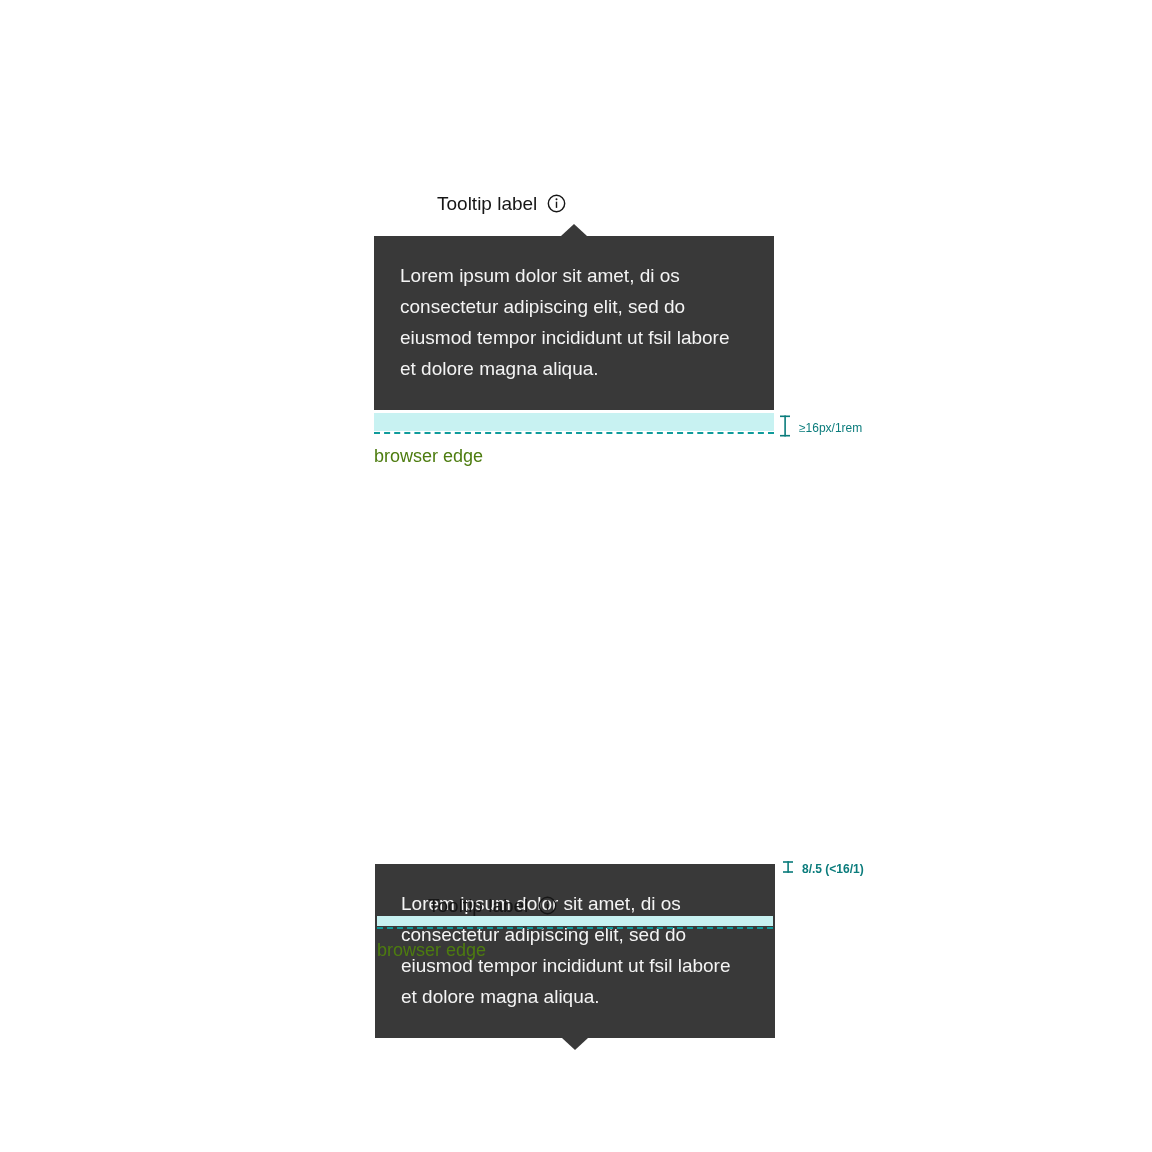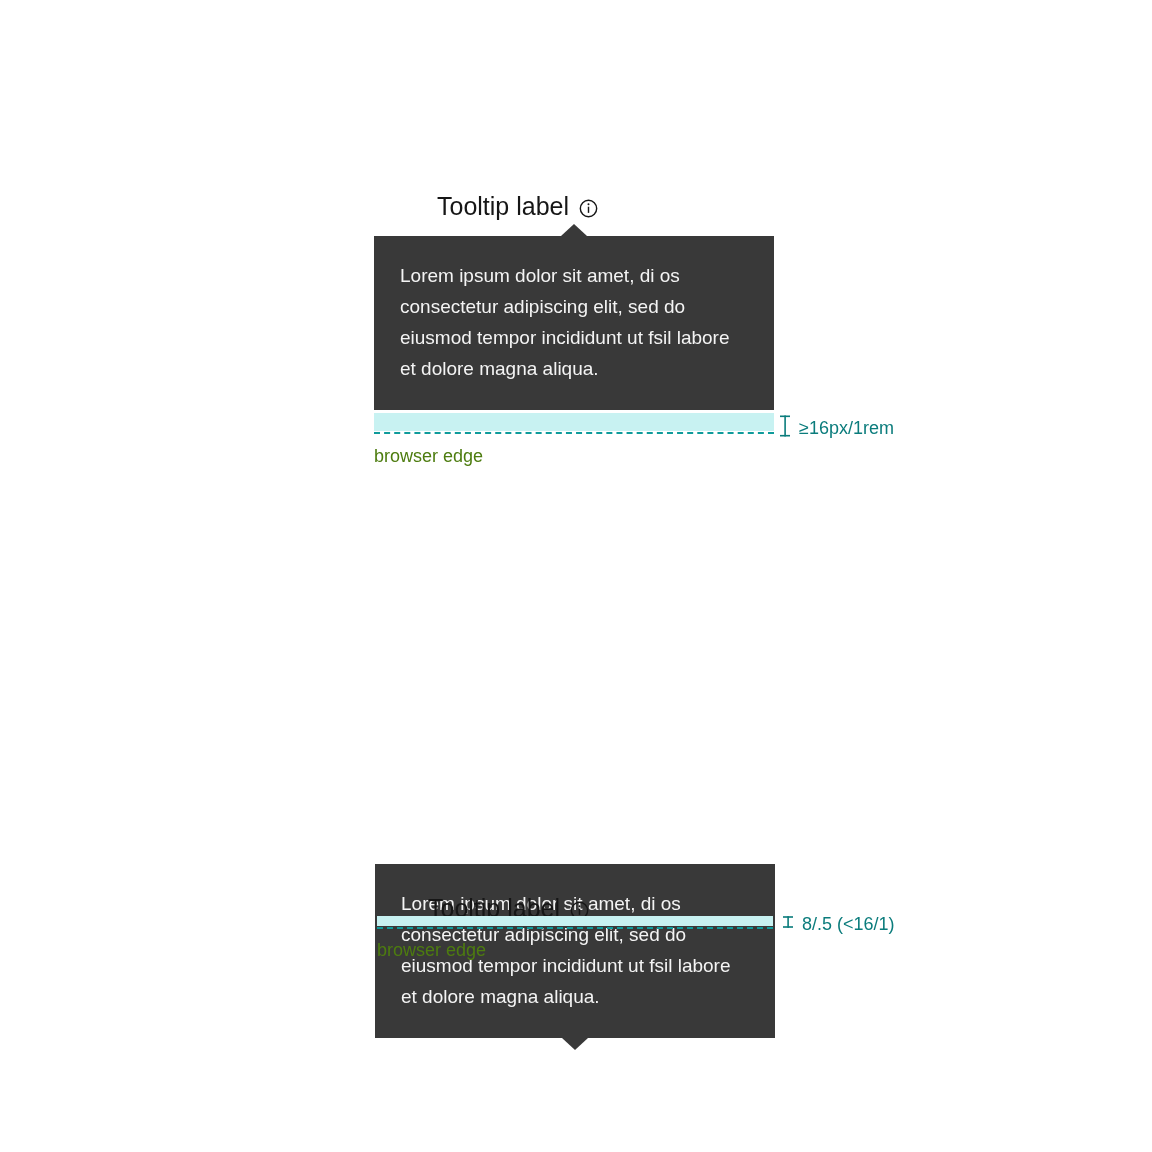--- a/index.html
+++ b/index.html
@@ -18,21 +18,21 @@
 
   .spec {
     position: absolute;
   }
 
   
   .trigger {
     display: flex;
     align-items: center;
     gap: 10px;
-    font-size: 25px;
+    font-size: 19px;
     color: #161616;
     line-height: 1;
   }
   .trigger .label-text {
     white-space: nowrap;
   }
   .info-icon {
     width: 19px;
     height: 19px;
     display: inline-block;
@@ -82,21 +82,21 @@
   }
   .edge-caption {
     font-size: 18px;
     color: #4d7c0f;
   }
   .measure {
     display: flex;
     align-items: center;
     gap: 8px;
     color: #0b7c7c;
-    font-size: 18px;
+    font-size: 12px;
     white-space: nowrap;
   }
   .ibeam {
     display: inline-block;
     color: #0b7c7c;
   }
 </style>
 </head>
 <body>
 
@@ -148,21 +148,21 @@
     </svg>
   </span>
 </div>
 
 <div class="spec gap-band" style="left:377px; top:916px; width:396px; height:10px;"></div>
 
 <div class="spec edge-line" style="left:377px; top:927px; width:396px;"></div>
 
 <div class="spec edge-caption" style="left:377px; top:940px;">browser edge</div>
 
-<div class="spec measure" style="left:782px; top:914px;">
+<div class="spec measure" style="left:782px; top:859px;font-weight:bold;">
   <span class="ibeam">
     <svg viewBox="0 0 12 16" width="12" height="16" aria-hidden="true">
       <rect x="1" y="2.2" width="10" height="1.6" fill="#0b7c7c"></rect>
       <rect x="5.3" y="2.2" width="1.6" height="11.6" fill="#0b7c7c"></rect>
       <rect x="1" y="12.2" width="10" height="1.6" fill="#0b7c7c"></rect>
     </svg>
   </span>
   <span>8/.5 (&lt;16/1)</span>
 </div>
 

